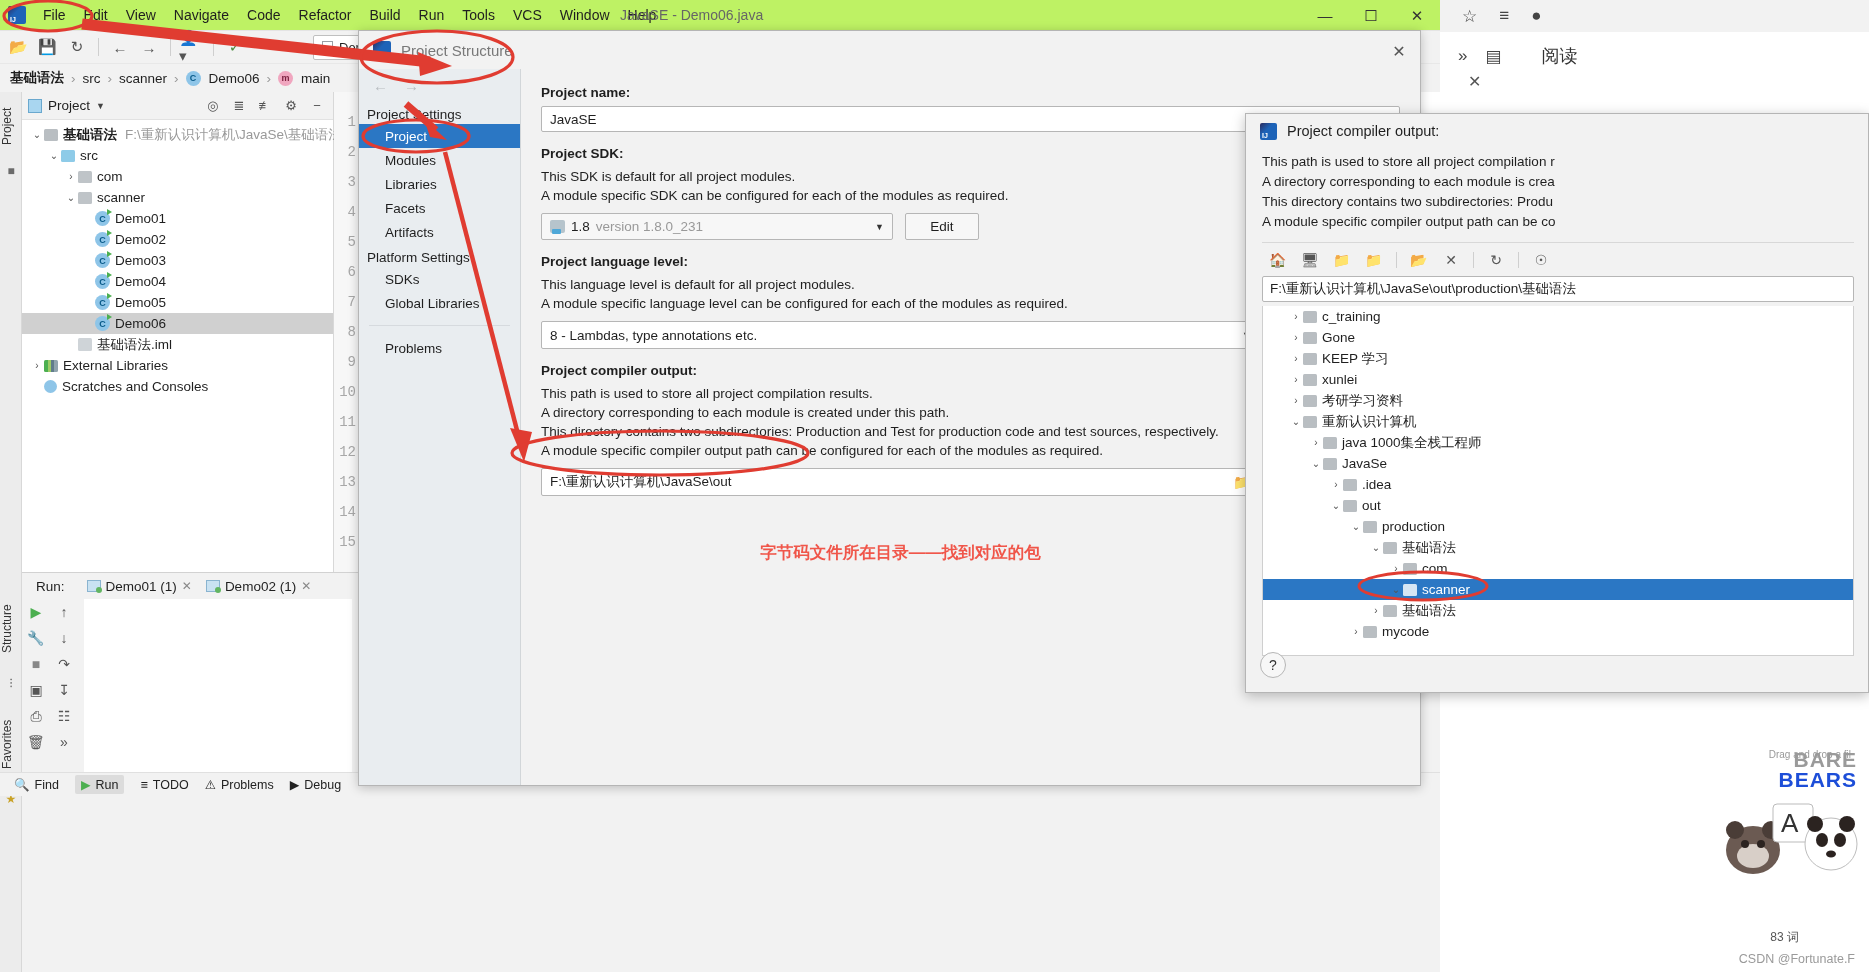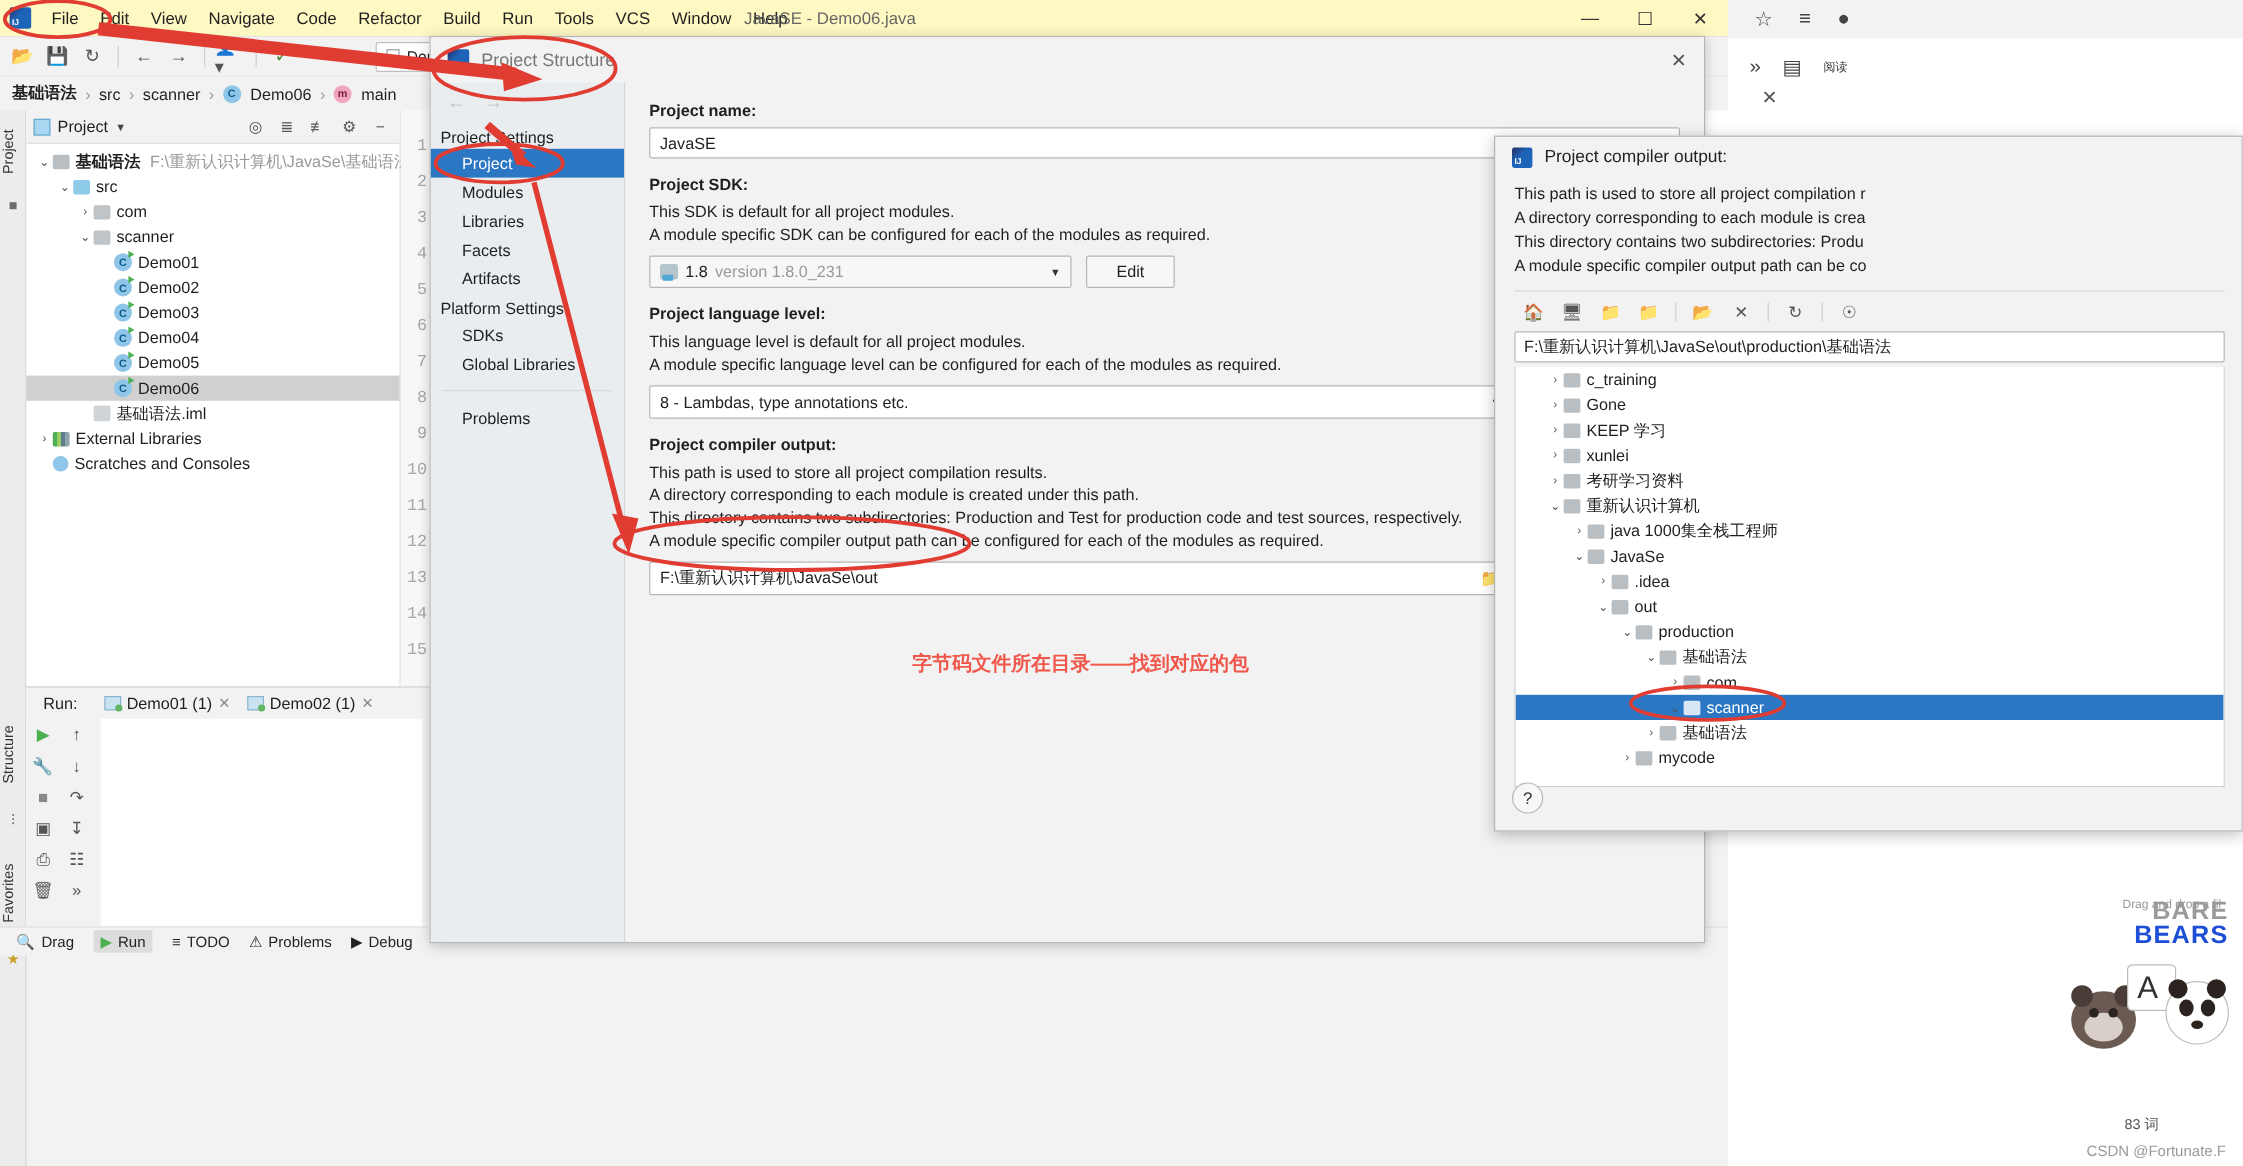--- a/index.html
+++ b/index.html
@@ -12,21 +12,21 @@
     background:#f2f2f2;
     overflow:hidden;
     position:relative;
   }
   .root { position:absolute; inset:0; }
 
   
   #ide { position:absolute; left:0; top:0; width:1440px; height:972px; background:#f2f2f2; }
 
   
-  .menubar { position:absolute; left:0; top:0; width:1440px; height:31px; background:#fef9c3;
+  .menubar { position:absolute; left:0; top:0; width:1440px; height:31px; background:#bef264;
              display:flex; align-items:center; border-bottom:1px solid #e4e4e4; }
   .ij-logo { width:18px; height:18px; margin:0 8px 0 8px; border-radius:2px;
              background:linear-gradient(135deg,#2b2b5e 0%,#1d63b8 40%,#1d63b8 100%); position:relative; }
   .ij-logo:after{content:"IJ"; position:absolute; left:2px; bottom:1px; color:#fff; font-size:7px; font-weight:bold;}
   .menubar .mi { padding:4px 9px; font-size:14px; color:#1f1f1f; cursor:default; }
   .win-title { position:absolute; left:620px; top:7px; font-size:14px; color:#666; }
   .wbtns { position:absolute; right:0; top:0; height:31px; display:flex; align-items:center; }
   .wbtn { width:46px; height:31px; display:flex; align-items:center; justify-content:center;
           font-size:15px; color:#333; }
 
@@ -380,21 +380,21 @@
               <div class="rsi">»</div>
             </div>
           </div>
         </div>
       </div>
     </div>
 
     <div class="bottombar">
       <span class="bbi">
         <span>🔍</span>
-        <span>Drag</span>
+        <span>Find</span>
       </span>
       <span class="bbi sel">
         <span style="color:#4caf50;">▶</span>
         <span>Run</span>
       </span>
       <span class="bbi">
         <span>≡</span>
         <span>TODO</span>
       </span>
       <span class="bbi">
@@ -411,21 +411,21 @@
 
   <div class="browseredge">
     <div class="bedge-top">
       <span class="bedge-ic">☆</span>
       <span class="bedge-ic">≡</span>
       <span class="bedge-ic">●</span>
     </div>
     <div class="bedge-row2">
       <span class="bedge-ic">»</span>
       <span class="bedge-ic">▤</span>
-      <span style="font-size:10px;color:#333;">阅读</span>
+      <span style="font-size:18px;color:#333;margin-left:22px;">阅读</span>
     </div>
     <div class="bedge-x">✕</div>
     <div class="dragdrop">Drag and drop a fil</div>
     <div class="bare">
       <div>BARE</div>
       <div style="color:#1d4ed8;">BEARS</div>
     </div>
     <svg class="panda" viewBox="0 0 160 120">
       <ellipse cx="50" cy="86" rx="27" ry="24" fill="#6b5a52"></ellipse>
       <circle cx="32" cy="66" r="9" fill="#4a3d37"></circle>

